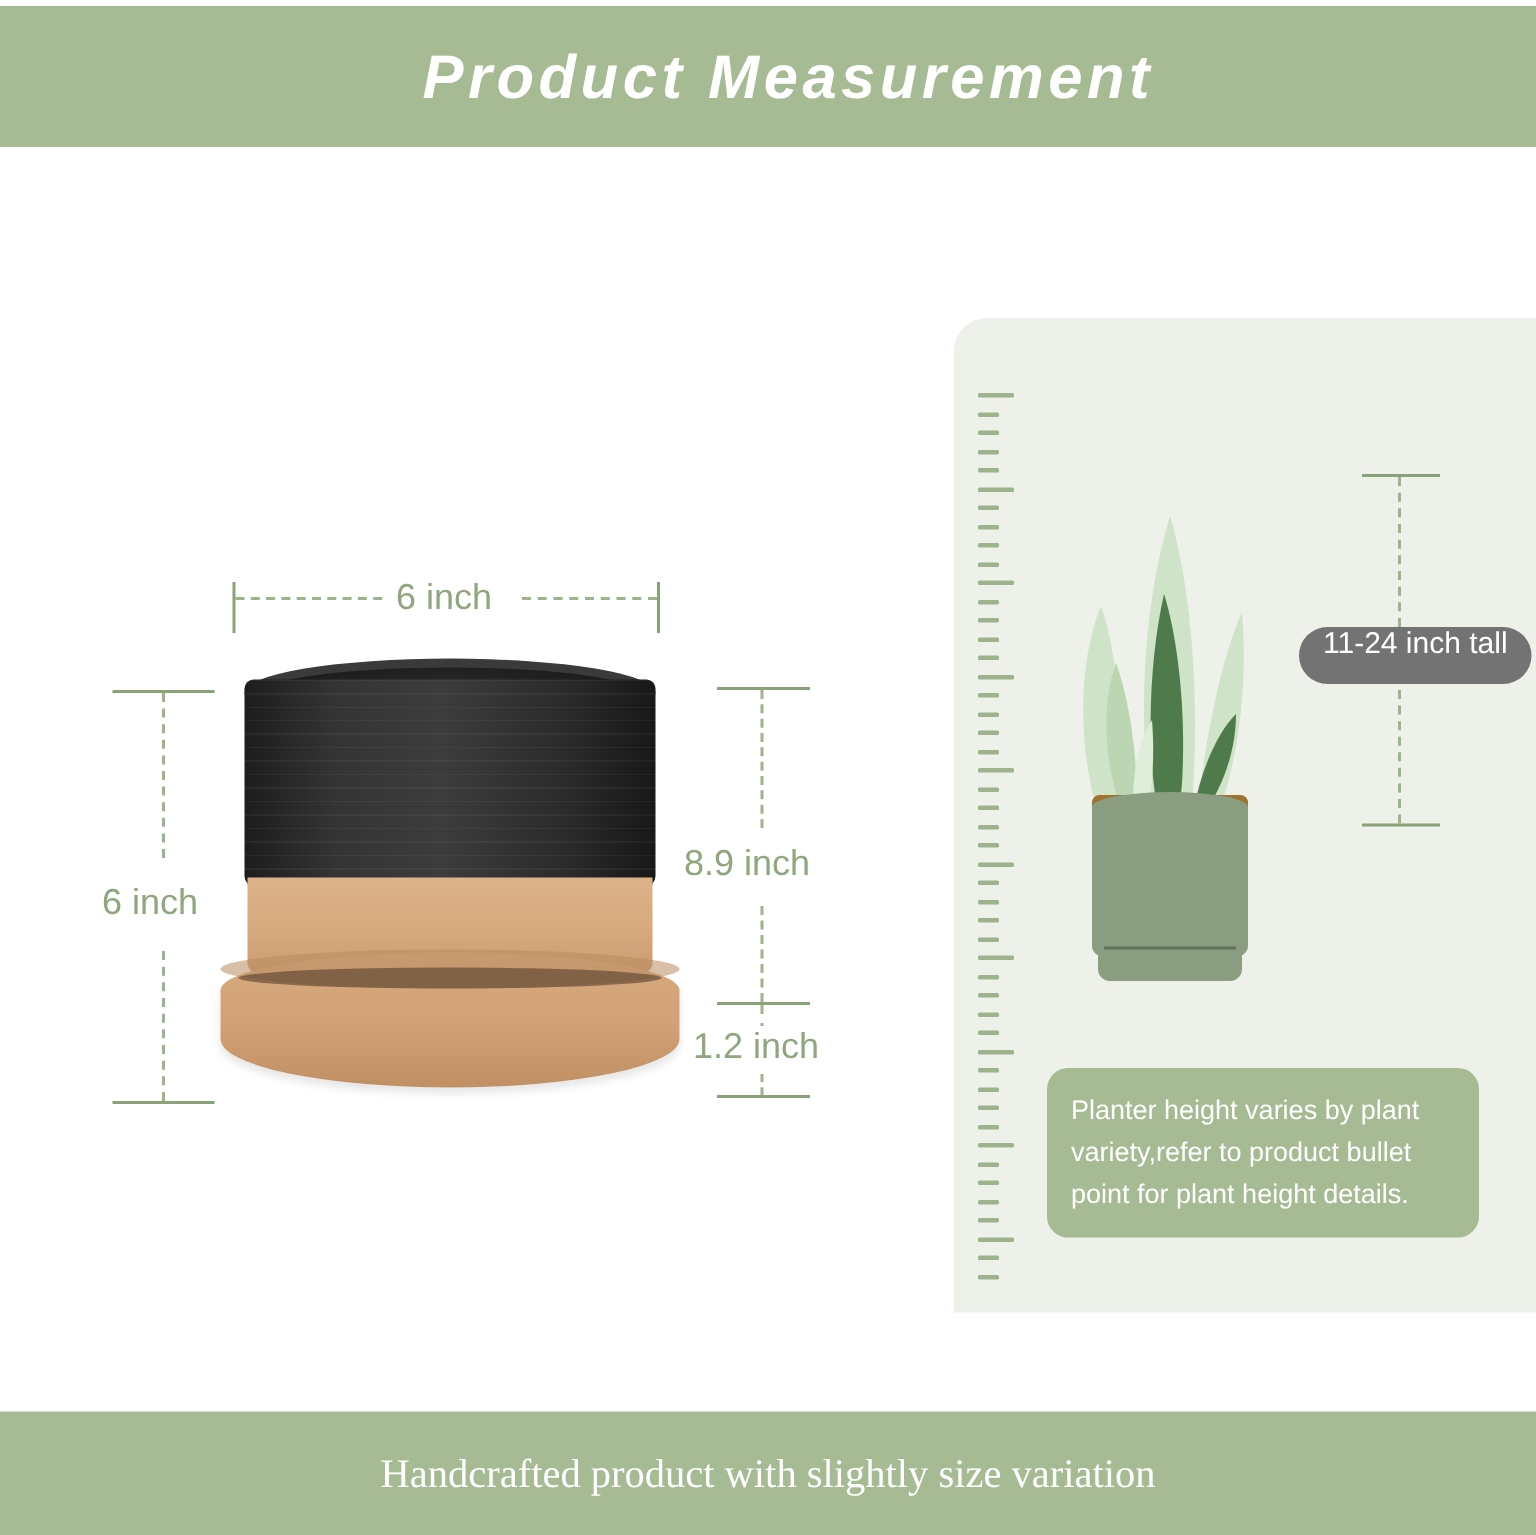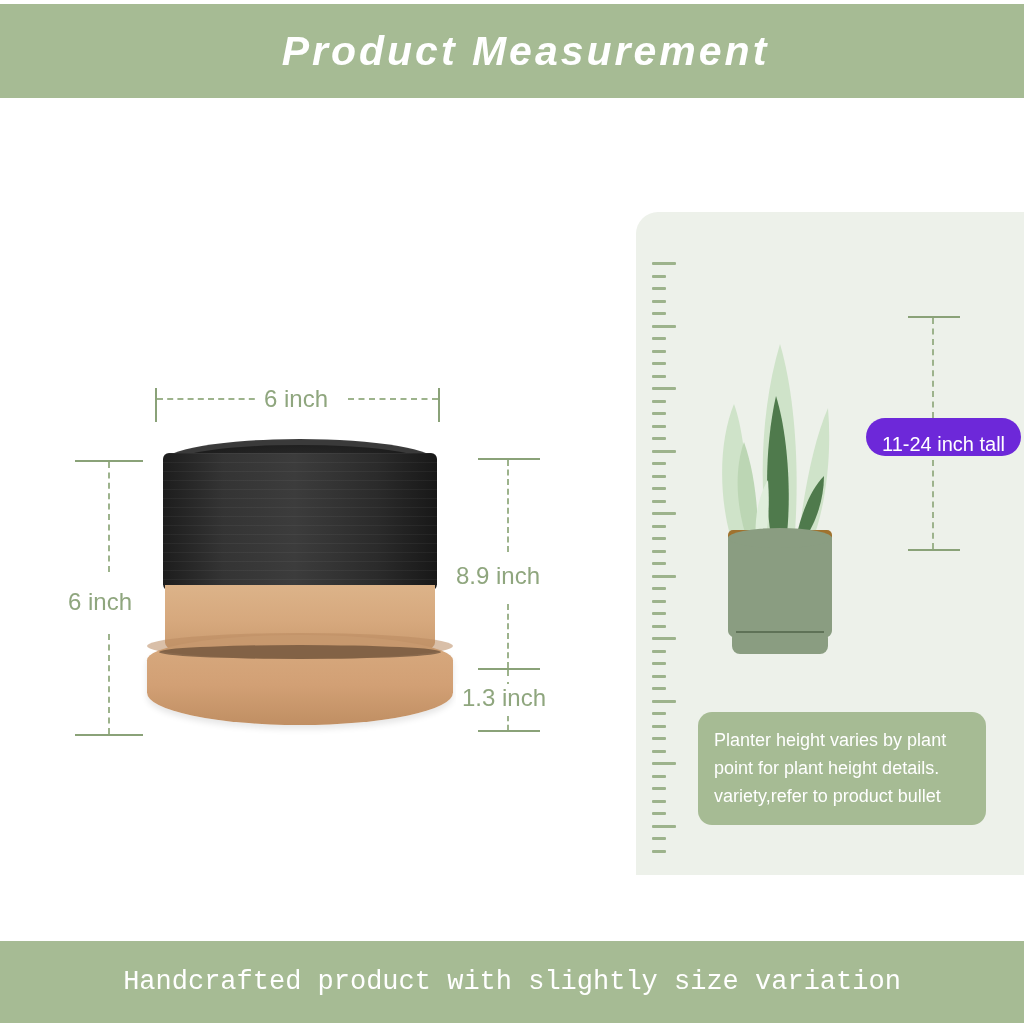--- a/index.html
+++ b/index.html
@@ -34,21 +34,21 @@
   }
 
   
   .footer-band {
     position: absolute; left: 0; top: 941px;
     width: 1024px; height: 82px;
     background: #a6bb94;
     display: flex; align-items: center; justify-content: center;
   }
   .footer-text {
-    font-family: Liberation Mono, monospace;
+    font-family: Liberation Serif, serif;
     font-size: 27px;
     color: #ffffff;
     white-space: nowrap;
   }
 
   
   .product-area {
     position: absolute; left: 0; top: 110px;
     width: 620px; height: 820px;
   }
@@ -177,23 +177,23 @@
   
   .plant { position: absolute; left: 700px; top: 330px; width: 160px; height: 330px; }
   .plant svg { display: block; }
 
   
   .badge {
     position: absolute;
     left: 866px; top: 418px;
     height: 38px;
     padding: 0 16px;
-    background: #6d28d9;
+    background: #737373;
     border-radius: 19px;
-    display: flex; align-items: flex-end;
+    display: flex; align-items: flex-start;
     z-index: 6;
   }
   .badge-text {
     font-family: "Liberation Sans", sans-serif;
     font-size: 20px;
     color: #ffffff;
     white-space: nowrap;
   }
 
   
@@ -246,21 +246,21 @@
     <div class="dim-label" style="left:62px; top:478px;">6 inch</div>
 
     <div class="tick-h" style="left:478px; top:348px; width:62px;"></div>
     <div class="tick-h" style="left:478px; top:558px; width:62px;"></div>
     <div class="tick-h" style="left:478px; top:620px; width:62px;"></div>
     <div class="dash-v" style="left:507px; top:350px; height:92px;"></div>
     <div class="dash-v" style="left:507px; top:494px; height:64px;"></div>
     <div class="dash-v" style="left:507px; top:560px; height:18px;"></div>
     <div class="dash-v" style="left:507px; top:606px; height:14px;"></div>
     <div class="dim-label" style="left:450px; top:452px;">8.9 inch</div>
-    <div class="dim-label" style="left:456px; top:574px;">1.3 inch</div>
+    <div class="dim-label" style="left:456px; top:574px;">1.2 inch</div>
   </div>
 
   <div class="plant-panel"></div>
 
 
   <div class="ruler" id="ruler">
       <div class="ruler-tick long" style="top: 0px; background: rgb(157, 179, 140);"></div>
       <div class="ruler-tick short" style="top: 12.5px; background: rgb(157, 179, 140);"></div>
       <div class="ruler-tick short" style="top: 25px; background: rgb(157, 179, 140);"></div>
       <div class="ruler-tick short" style="top: 37.5px; background: rgb(157, 179, 140);"></div>
@@ -341,21 +341,21 @@
   <div class="tick-h" style="left:908px; top:549px; width:52px;"></div>
   <div class="dash-v" style="left:932px; top:318px; height:100px;"></div>
   <div class="dash-v" style="left:932px; top:460px; height:89px;"></div>
 
   <div class="badge">
     <span class="badge-text">11-24 inch tall</span>
   </div>
 
   <div class="note-box">
     <div class="note-text">Planter height varies by plant</div>
+    <div class="note-text">variety,refer to product bullet</div>
     <div class="note-text">point for plant height details.</div>
-    <div class="note-text">variety,refer to product bullet</div>
   </div>
 
   <div class="footer-band">
     <div class="footer-text">Handcrafted product with slightly size variation</div>
   </div>
 
 </div>
 
 </body></html>

